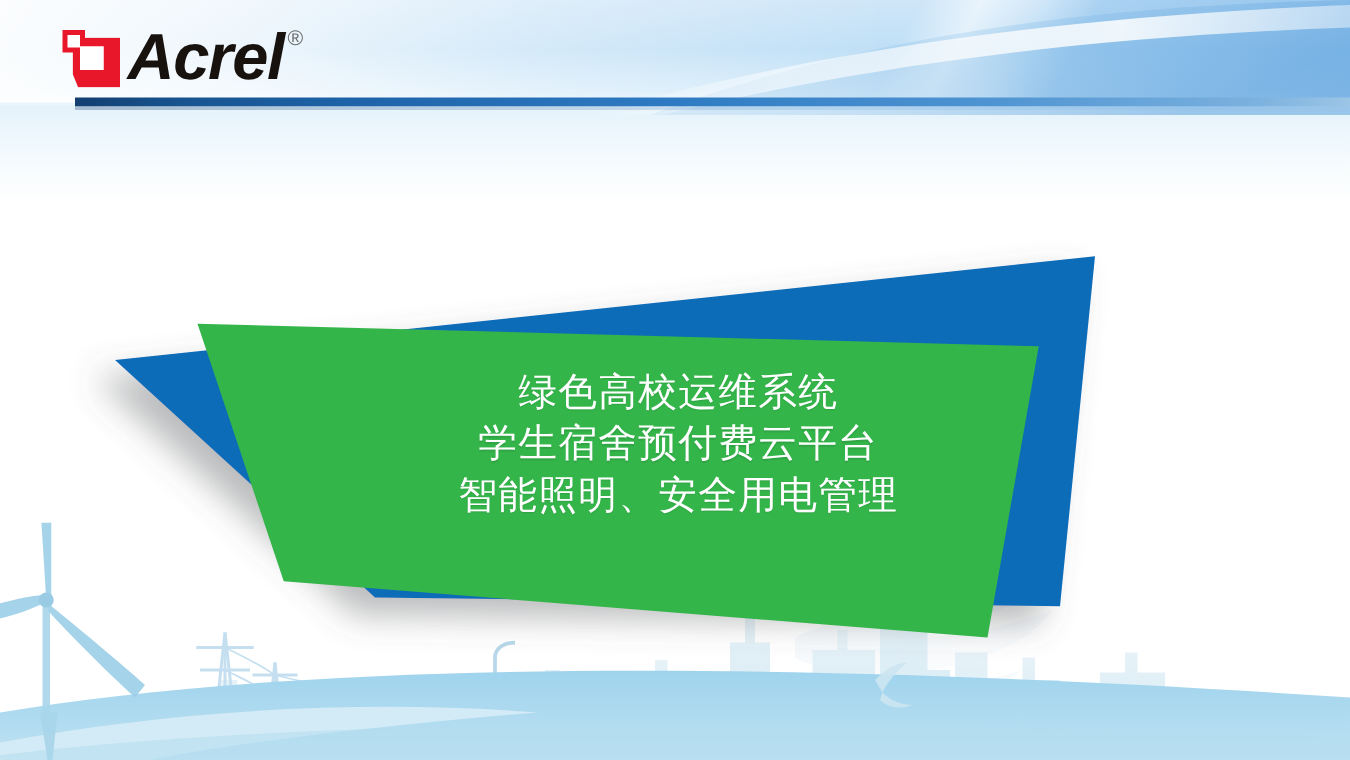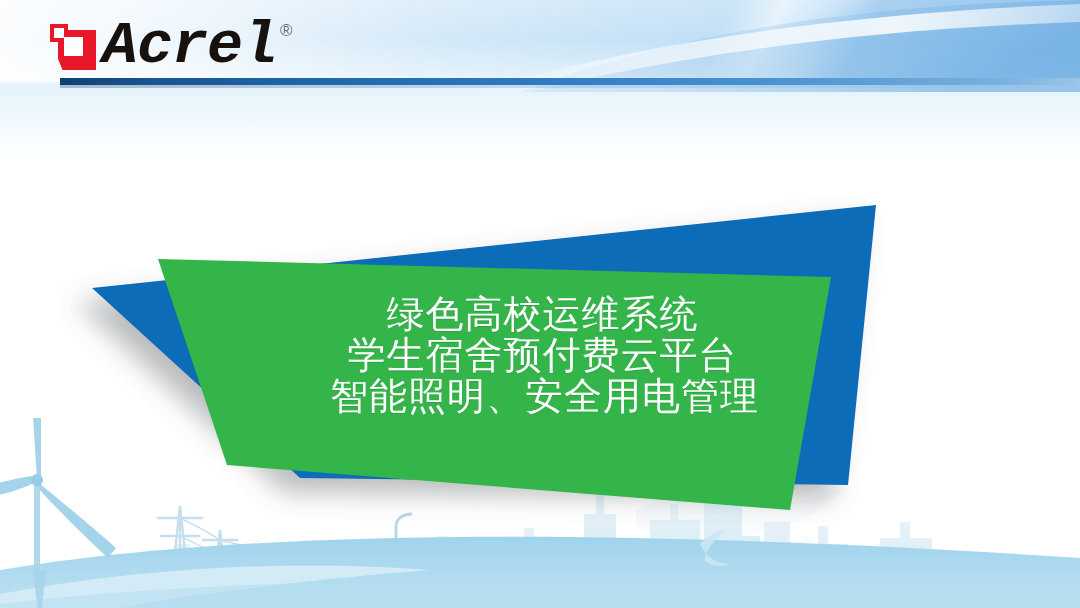--- a/index.html
+++ b/index.html
@@ -94,24 +94,24 @@
     width: 10px; height: 10px;
     background: #ffffff;
   }
   .logo-mark .blk-hole {
     position: absolute;
     left: 14px; top: 13px;
     width: 19px; height: 19px;
     background: #ffffff;
   }
   .logo-text {
-    font-family: Liberation Mono, monospace;
+    font-family: Liberation Sans, sans-serif;
     font-weight: bold;
     font-style: italic;
-    font-size: 60px;
+    font-size: 52px;
     line-height: 56px;
     color: #18120f;
     letter-spacing: -1px;
     margin-left: 6px;
   }
   .logo-reg {
     font-size: 17px;
     color: #6a6a6a;
     font-style: normal;
     font-weight: normal;
@@ -156,21 +156,21 @@
 
   
   .title-block {
     position: absolute;
     left: 330px;
     top: 294px;
     width: 425px;
     text-align: center;
     color: #ffffff;
     font-family: "DejaVu Serif", "Liberation Serif", serif;
-    font-size: 38px;
+    font-size: 31px;
     line-height: 41px;
     letter-spacing: 1px;
     text-shadow: 0 1px 1px rgba(0,0,0,0.10);
   }
   .title-line { display: block; white-space: nowrap; }
 </style>
 </head>
 <body>
 
 <div id="slide">

